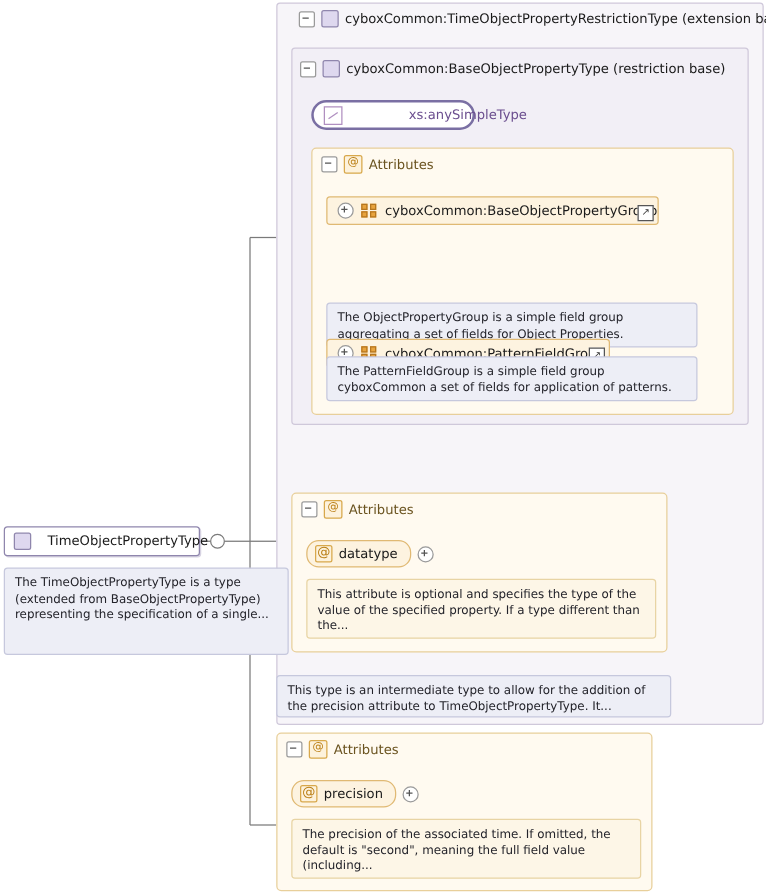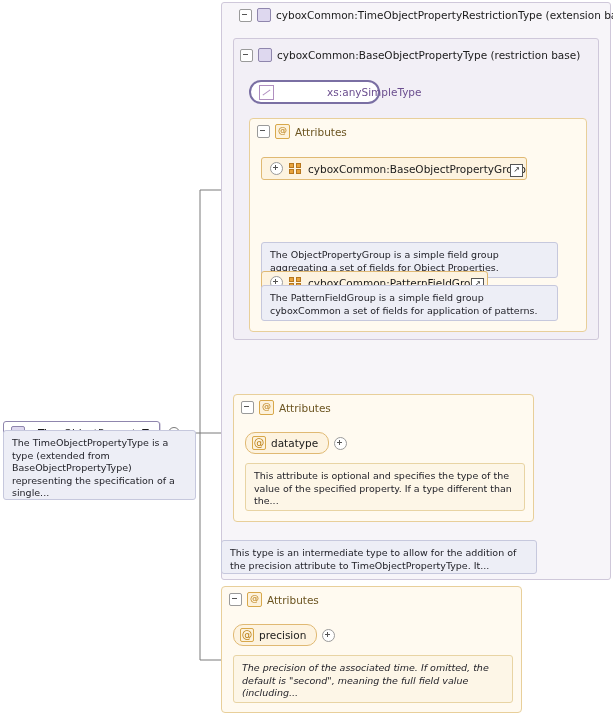--- a/index.html
+++ b/index.html
@@ -228,21 +228,21 @@
     border: 1px solid #8f86ad;
     border-radius: 3px;
     display: flex;
     align-items: center;
     gap: 13px;
     padding: 0 7px;
     box-shadow: 1px 1px 0 #d7d3e2;
   }
   .root-label { font-size: 10.5px; }
   .root-doc {
-    left: 3px; top: 430px; width: 193px; height: 70px;
+    left: 3px; top: 454px; width: 228px; height: 70px;
   }
 
   
   svg.wires { position: absolute; left: 0; top: 0; width: 613px; height: 716px; }
 </style>
 </head>
 <body>
 
 <div class="canvas">
 
@@ -339,21 +339,21 @@
     <span class="at-icon">@</span>
     <span class="at-title">Attributes</span>
   </div>
   <div class="abs attr-pill-row" style="left:233px; top:624px;">
     <span class="attr-pill">
       <span class="at-icon">@</span>
       <span>precision</span>
     </span>
     <span class="plus-box"></span>
   </div>
-  <div class="abs doc doc-orange" style="left:233px; top:655px; width:280px; height:48px;font-style:italic;">The precision of the associated time. If omitted, the default is "second", meaning the full field value (including...</div>
+  <div class="abs doc doc-orange" style="left:233px; top:655px; width:280px; height:48px;">The precision of the associated time. If omitted, the default is "second", meaning the full field value (including...</div>
 
   <div class="abs root-node">
     <span class="type-swatch"></span>
     <span class="root-label">TimeObjectPropertyType</span>
   </div>
   <div class="abs doc doc-blue root-doc">The TimeObjectPropertyType is a type (extended from BaseObjectPropertyType) representing the specification of a single...</div>
 
 </div>
 
 </body></html>

